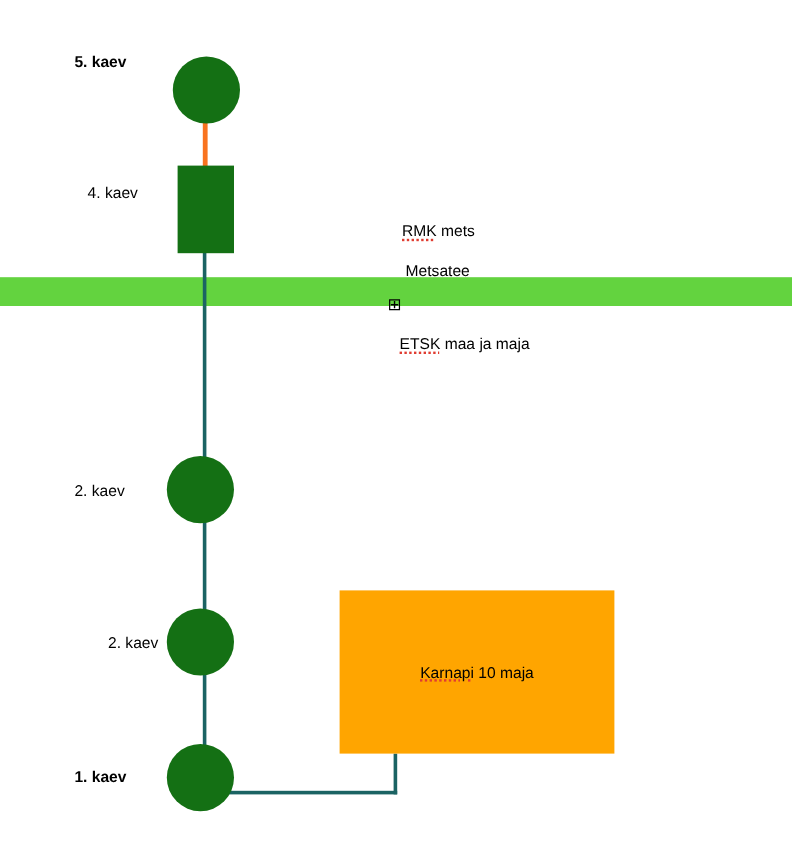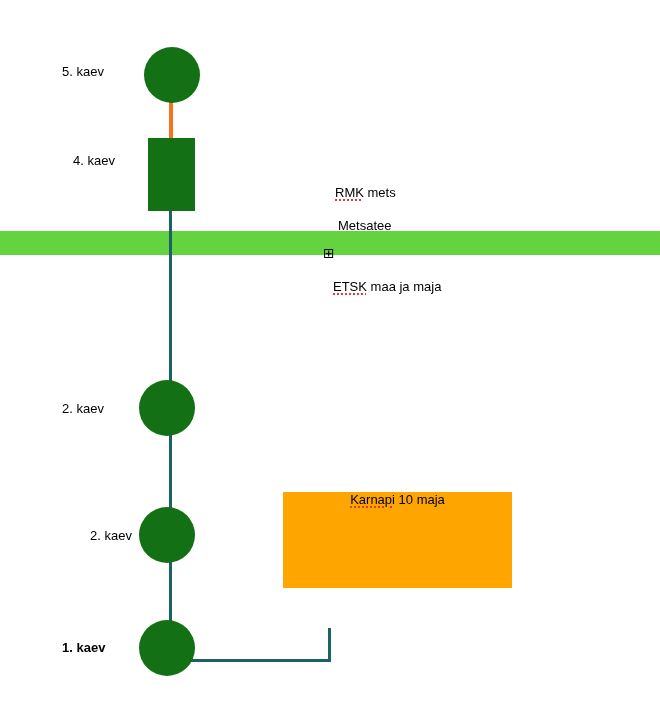--- a/index.html
+++ b/index.html
@@ -43,29 +43,29 @@
   .well { background: #147014; z-index: 3; }
   .well-circle { width: 56px; height: 56px; border-radius: 50%; }
   .well-5 { left: 144px; top: 47px; }
   .well-4 { left: 148px; top: 138px; width: 47px; height: 73px; }
   .well-3 { left: 139px; top: 380px; }
   .well-2 { left: 139px; top: 507px; }
   .well-1 { left: 139px; top: 620px; }
 
   
   .building {
-    left: 283px; top: 492px; width: 229px; height: 96px;
+    left: 283px; top: 492px; width: 229px; height: 136px;
     background: #ffa500; z-index: 2;
-    display: flex; align-items: flex-start; justify-content: center;
+    display: flex; align-items: center; justify-content: center;
     text-align: center;
   }
 
   
   .label { z-index: 4; white-space: nowrap; }
-  .lbl-well-5 { left: 62px;  top: 64px; }
+  .lbl-well-5 { left: 62px;  top: 44px; font-weight: bold; }
   .lbl-well-4 { left: 62px;  top: 153px; margin-left: 11px; }
   .lbl-well-3 { left: 62px;  top: 401px; }
   .lbl-well-2 { left: 62px;  top: 528px; margin-left: 28px; }
   .lbl-well-1 { left: 62px;  top: 640px; font-weight: bold; }
   .lbl-rmk    { left: 335px; top: 185px; }
   .lbl-road   { left: 338px; top: 218px; }
   .lbl-etsk   { left: 313px; top: 279px; margin-left: 20px; }
 
   .misspell {
     text-decoration: underline;

